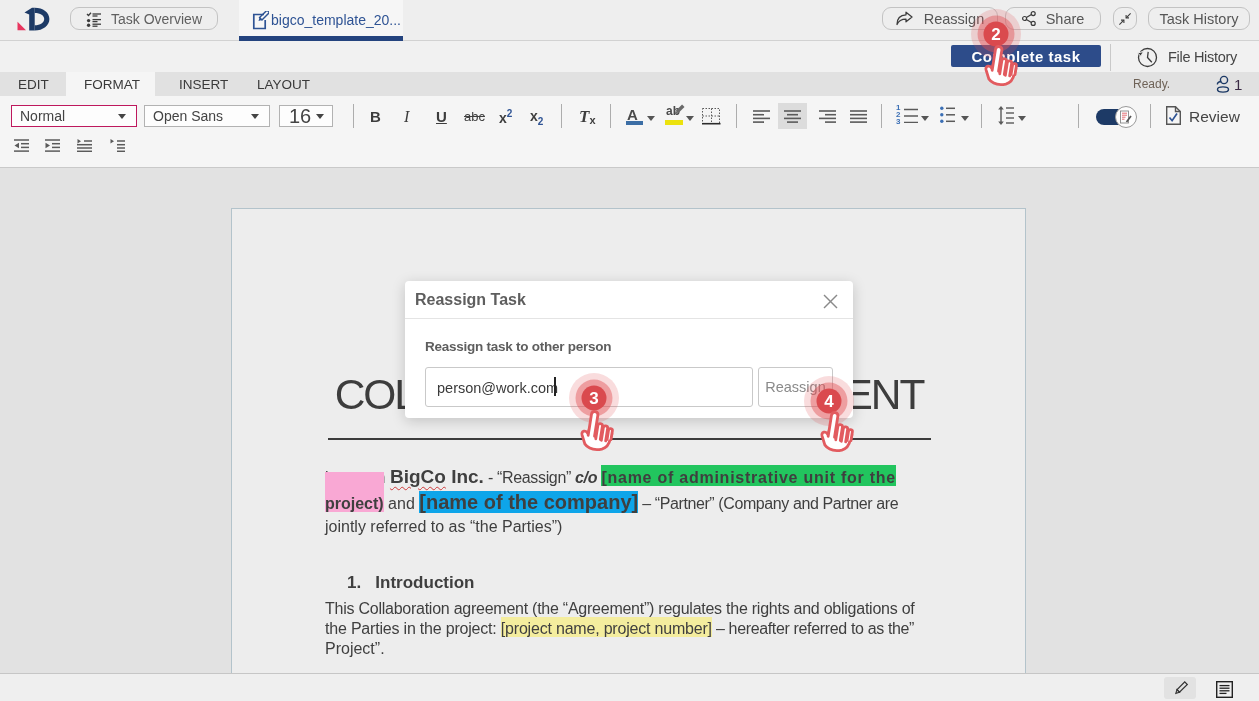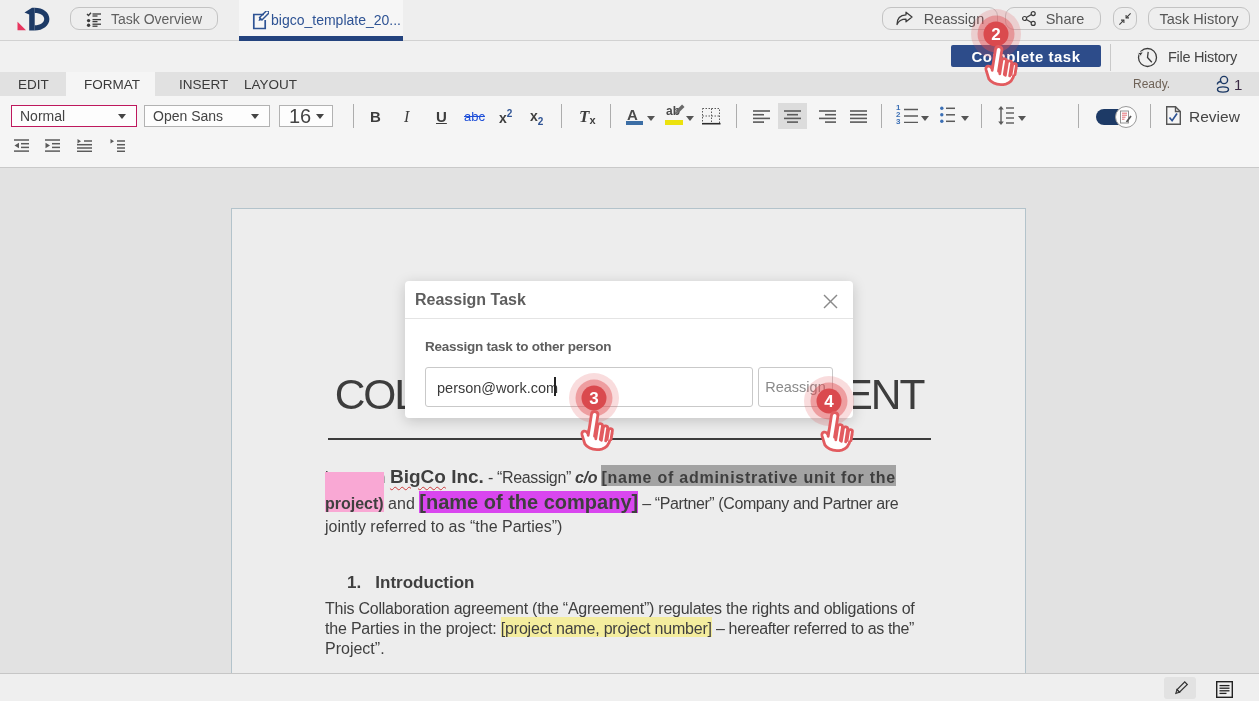--- a/index.html
+++ b/index.html
@@ -96,21 +96,21 @@
   <path d="M0.6,5.9 L6.4,4.6 L3.8,9.2 Z" fill="#3c3c3c" stroke="#eee" stroke-width="1"></path>
 </svg>
 <div class="abs" style="left:1168px;top:49px;font-size:14.5px;letter-spacing:-0.3px;color:#454545;">File History</div>
 
 <div class="abs" style="left:0;top:72px;width:1259px;height:24px;background:#e1e1e1;"></div>
 <div class="abs" style="left:66px;top:72px;width:89px;height:24px;background:#f5f5f5;"></div>
 <div class="abs" style="left:0;top:72px;width:1259px;height:24px;font-size:13.5px;color:#3a3a3a;">
   <span class="abs" style="left:18px;top:5px;">EDIT</span>
   <span class="abs" style="left:84px;top:5px;">FORMAT</span>
   <span class="abs" style="left:179px;top:5px;">INSERT</span>
-  <span class="abs" style="left:244px;top:5px;">LAYOUT</span>
+  <span class="abs" style="left:257px;top:5px;">LAYOUT</span>
   <span class="abs" style="left:1133px;top:5px;font-size:12px;color:#6e6257;">Ready.</span>
   <svg class="abs" style="left:1212px;top:3px;" width="19" height="18" viewBox="0 0 19 18">
     <g stroke="#1d3a66" stroke-width="1.4" fill="none">
       <circle cx="12" cy="5" r="3.6"></circle>
       <path d="M5.5,9.5 a4,2.5 0 0 1 4,-3"></path>
       <ellipse cx="11" cy="14.5" rx="5.5" ry="2.6"></ellipse>
     </g>
   </svg>
   <span class="abs" style="left:1234px;top:4px;font-size:15px;color:#3b2b45;">1</span>
 </div>
@@ -122,21 +122,21 @@
 <div class="abs" style="left:144px;top:105px;width:126px;height:22px;background:#fdfdfd;border:1px solid #b2b2b2;
      font-size:14px;color:#444;line-height:20px;padding-left:8px;">Open Sans<span class="caret" style="position:absolute;right:10px;top:8px;"></span></div>
 <div class="abs" style="left:279px;top:105px;width:54px;height:22px;background:#fdfdfd;border:1px solid #b2b2b2;
      font-size:20px;color:#444;line-height:20px;padding-left:9px;">16<span class="caret" style="position:absolute;right:8px;top:8px;"></span></div>
 
 <div class="vsep" style="left:353px;top:104px;height:24px;"></div>
 
 <div class="abs" style="top:108px;left:370px;font-weight:bold;font-size:15px;color:#3d3d3d;">B</div>
 <div class="abs" style="top:108px;left:404px;font-style:italic;font-family:'Liberation Serif',serif;font-size:16px;color:#3d3d3d;">I</div>
 <div class="abs" style="top:108px;left:436px;font-weight:bold;font-size:15px;color:#3d3d3d;text-decoration:underline;">U</div>
-<div class="abs" style="top:109px;left:464px;font-size:13px;color:#1d4ed8;text-decoration:line-through;">abc</div>
+<div class="abs" style="top:109px;left:464px;font-size:13px;color:#404040;text-decoration:line-through;">abc</div>
 <div class="abs" style="top:108px;left:499px;font-weight:bold;font-size:14px;color:#3d3d3d;">x<sup style="color:#2e5394;font-size:10px;">2</sup></div>
 <div class="abs" style="top:108px;left:530px;font-weight:bold;font-size:14px;color:#3d3d3d;">x<sub style="color:#2e5394;font-size:10px;">2</sub></div>
 
 <div class="vsep" style="left:561px;top:104px;height:24px;"></div>
 <div class="abs" style="top:107px;left:579px;font-weight:bold;font-style:italic;font-family:'Liberation Serif',serif;font-size:17px;color:#3d3d3d;text-align:right;">T<span style="font-size:11px;font-style:normal;font-family:'Liberation Sans';position:relative;top:2px;left:0px;">x</span></div>
 <div class="vsep" style="left:610px;top:104px;height:24px;"></div>
 
 <div class="abs" style="top:106px;left:627px;font-size:15px;font-weight:bold;color:#4a4a4a;">A</div>
 <div class="abs" style="left:626px;top:121px;width:17px;height:4px;background:#3c6ea5;"></div>
 <span class="caret abs" style="left:647px;top:116px;border-top-color:#555;"></span>
@@ -294,24 +294,24 @@
 </svg>
 
 <div class="abs" style="left:0;top:168px;width:1259px;height:505px;background:#e2e2e2;overflow:hidden;">
   <div class="abs" style="left:231px;top:40px;width:795px;height:470px;background:#ededed;border:1px solid #b3c3cb;"></div>
 </div>
 
 <div class="abs" style="left:231px;top:371px;width:796px;text-align:center;font-size:42.5px;letter-spacing:-2.1px;color:#3d3d3d;white-space:nowrap;">COLLABORATION AGREEMENT</div>
 <div class="abs" style="left:328px;top:438px;width:603px;height:2px;background:#3c3c3c;"></div>
 
 <div class="abs doc" style="left:325px;top:465px;font-size:16px;color:#3f3f3f;line-height:24px;white-space:nowrap;">
-  <span>between </span><b style="font-size:19px;"><span style="text-decoration:underline wavy 1px #cf3a3a;text-underline-offset:3px;">BigCo</span> Inc.</b><span style="letter-spacing:-0.35px;"> - “Reassign” </span><b style="letter-spacing:-0.3px;font-style:italic;">c/o </b><b style="background:#a3a3a3;padding-top:4px;letter-spacing:0.75px;">[name of administrative unit for the</b>
+  <span>between </span><b style="font-size:19px;"><span style="text-decoration:underline wavy 1px #cf3a3a;text-underline-offset:3px;">BigCo</span> Inc.</b><span style="letter-spacing:-0.35px;"> - “Reassign” </span><b style="letter-spacing:-0.3px;font-style:italic;">c/o </b><b style="background:#22c55e;padding-top:4px;letter-spacing:0.75px;">[name of administrative unit for the</b>
 </div>
 <div class="abs doc" style="left:325px;top:489px;font-size:16px;color:#3f3f3f;line-height:26px;white-space:nowrap;">
-  <b style="background:#f9a8d4;padding-top:23px;">project)</b><span> and </span><b style="font-size:20px;background:#d946ef;">[name of the company]</b><span style="letter-spacing:-0.4px;"> – “Partner” (Company and Partner are</span>
+  <b style="background:#f9a8d4;padding-top:23px;">project)</b><span> and </span><b style="font-size:20px;background:#0ea5e9;">[name of the company]</b><span style="letter-spacing:-0.4px;"> – “Partner” (Company and Partner are</span>
 </div>
 <div class="abs doc" style="left:325px;top:515px;font-size:16px;color:#3f3f3f;line-height:24px;white-space:nowrap;">jointly referred to as “the Parties”)</div>
 
 <div class="abs doc" style="left:347px;top:571px;font-size:17px;color:#3f3f3f;line-height:24px;white-space:nowrap;"><b>1.&nbsp;&nbsp;&nbsp;Introduction</b></div>
 <div class="abs doc" style="left:325px;top:597px;font-size:16px;color:#3f3f3f;line-height:24px;letter-spacing:-0.25px;white-space:nowrap;">This Collaboration agreement (the “Agreement”) regulates the rights and obligations of</div>
 <div class="abs doc" style="left:325px;top:617px;font-size:16px;color:#3f3f3f;line-height:24px;letter-spacing:-0.2px;white-space:nowrap;">the Parties in the project: <span style="background:#f4ed9e;padding-top:3px;">[project name, project number]</span><span style="letter-spacing:-0.35px;"> – hereafter referred to as the”</span></div>
 <div class="abs doc" style="left:325px;top:637px;font-size:16px;color:#3f3f3f;line-height:24px;white-space:nowrap;">Project”.</div>
 
 <div class="abs" style="left:405px;top:281px;width:448px;height:137px;background:#fff;border-radius:4px;
      box-shadow:0 3px 14px rgba(0,0,0,0.18);"></div>

